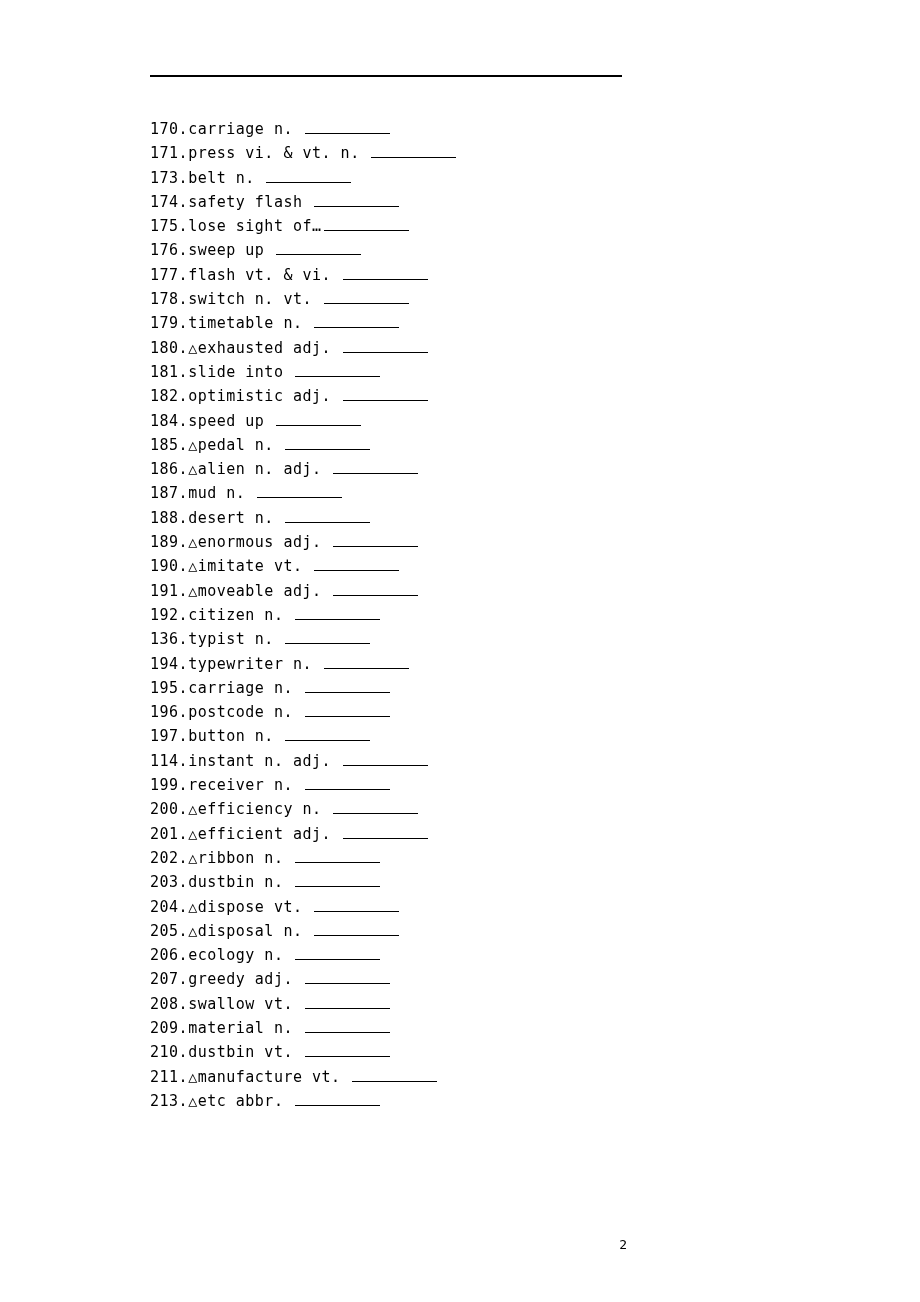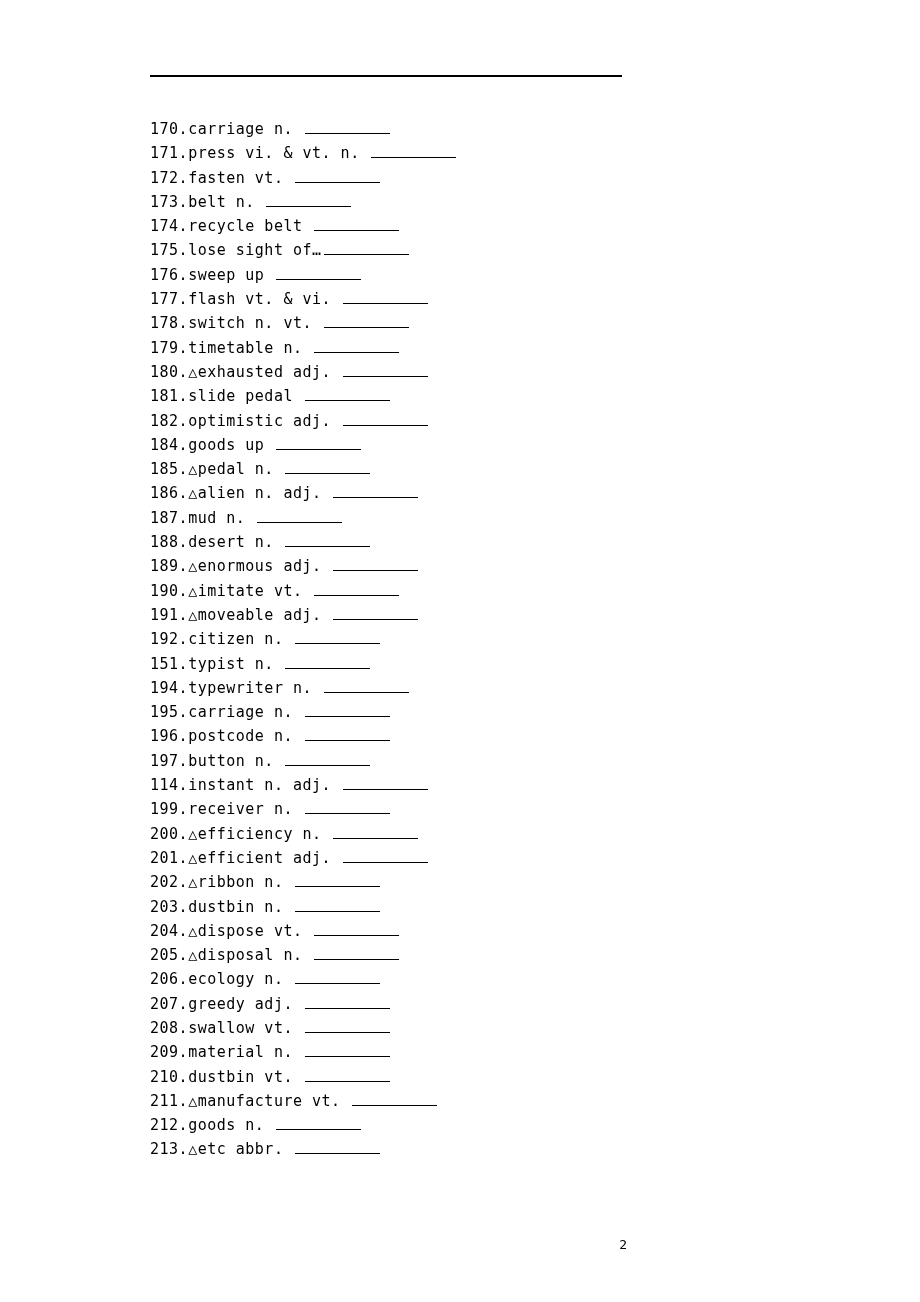--- a/index.html
+++ b/index.html
@@ -54,56 +54,54 @@
   }
 </style>
 </head>
 <body>
 
 <div class="page">
   <div class="rule"></div>
   <div class="list">
       <div class="item"><span class="num">170</span>.<span class="word">carriage  n.  </span><span class="blank"></span></div>
       <div class="item"><span class="num">171</span>.<span class="word">press  vi. &amp; vt.  n.  </span><span class="blank"></span></div>
-      <div class="item"><span class="num">172</span>.<span class="word">fasten  vt.  </span><span class="blank"></span></div>
       <div class="item"><span class="num">173</span>.<span class="word">belt  n.  </span><span class="blank"></span></div>
-      <div class="item"><span class="num">174</span>.<span class="word">recycle belt </span><span class="blank"></span></div>
+      <div class="item"><span class="num">174</span>.<span class="word">safety flash </span><span class="blank"></span></div>
       <div class="item"><span class="num">175</span>.<span class="word">lose sight of…</span><span class="blank"></span></div>
       <div class="item"><span class="num">176</span>.<span class="word">sweep up </span><span class="blank"></span></div>
       <div class="item"><span class="num">177</span>.<span class="word">flash  vt. &amp; vi.  </span><span class="blank"></span></div>
       <div class="item"><span class="num">178</span>.<span class="word">switch  n.  vt.  </span><span class="blank"></span></div>
       <div class="item"><span class="num">179</span>.<span class="word">timetable  n.  </span><span class="blank"></span></div>
       <div class="item"><span class="num">180</span>.<span class="word">△exhausted  adj. </span><span class="blank"></span></div>
-      <div class="item"><span class="num">181</span>.<span class="word">slide pedal </span><span class="blank"></span></div>
+      <div class="item"><span class="num">181</span>.<span class="word">slide into </span><span class="blank"></span></div>
       <div class="item"><span class="num">182</span>.<span class="word">optimistic  adj.  </span><span class="blank"></span></div>
-      <div class="item"><span class="num">184</span>.<span class="word">goods up  </span><span class="blank"></span></div>
+      <div class="item"><span class="num">184</span>.<span class="word">speed up  </span><span class="blank"></span></div>
       <div class="item"><span class="num">185</span>.<span class="word">△pedal  n.  </span><span class="blank"></span></div>
       <div class="item"><span class="num">186</span>.<span class="word">△alien  n.  adj.  </span><span class="blank"></span></div>
       <div class="item"><span class="num">187</span>.<span class="word">mud  n.  </span><span class="blank"></span></div>
       <div class="item"><span class="num">188</span>.<span class="word">desert  n.   </span><span class="blank"></span></div>
       <div class="item"><span class="num">189</span>.<span class="word">△enormous  adj.  </span><span class="blank"></span></div>
       <div class="item"><span class="num">190</span>.<span class="word">△imitate  vt.  </span><span class="blank"></span></div>
       <div class="item"><span class="num">191</span>.<span class="word">△moveable  adj.  </span><span class="blank"></span></div>
       <div class="item"><span class="num">192</span>.<span class="word">citizen  n.  </span><span class="blank"></span></div>
-      <div class="item"><span class="num">151</span>.<span class="word">typist  n.  </span><span class="blank"></span></div>
+      <div class="item"><span class="num">136</span>.<span class="word">typist  n.  </span><span class="blank"></span></div>
       <div class="item"><span class="num">194</span>.<span class="word">typewriter  n.  </span><span class="blank"></span></div>
       <div class="item"><span class="num">195</span>.<span class="word">carriage  n.  </span><span class="blank"></span></div>
       <div class="item"><span class="num">196</span>.<span class="word">postcode  n.  </span><span class="blank"></span></div>
       <div class="item"><span class="num">197</span>.<span class="word">button  n.  </span><span class="blank"></span></div>
       <div class="item"><span class="num">114</span>.<span class="word">instant  n.  adj. </span><span class="blank"></span></div>
       <div class="item"><span class="num">199</span>.<span class="word">receiver  n.  </span><span class="blank"></span></div>
       <div class="item"><span class="num">200</span>.<span class="word">△efficiency  n.  </span><span class="blank"></span></div>
       <div class="item"><span class="num">201</span>.<span class="word">△efficient  adj.  </span><span class="blank"></span></div>
       <div class="item"><span class="num">202</span>.<span class="word">△ribbon  n.  </span><span class="blank"></span></div>
       <div class="item"><span class="num">203</span>.<span class="word">dustbin  n.  </span><span class="blank"></span></div>
       <div class="item"><span class="num">204</span>.<span class="word">△dispose  vt.  </span><span class="blank"></span></div>
       <div class="item"><span class="num">205</span>.<span class="word">△disposal  n.  </span><span class="blank"></span></div>
       <div class="item"><span class="num">206</span>.<span class="word">ecology  n.   </span><span class="blank"></span></div>
       <div class="item"><span class="num">207</span>.<span class="word">greedy  adj.  </span><span class="blank"></span></div>
       <div class="item"><span class="num">208</span>.<span class="word">swallow  vt.  </span><span class="blank"></span></div>
       <div class="item"><span class="num">209</span>.<span class="word">material  n.  </span><span class="blank"></span></div>
       <div class="item"><span class="num">210</span>.<span class="word">dustbin  vt.  </span><span class="blank"></span></div>
       <div class="item"><span class="num">211</span>.<span class="word">△manufacture  vt. </span><span class="blank"></span></div>
-      <div class="item"><span class="num">212</span>.<span class="word">goods n.  </span><span class="blank"></span></div>
       <div class="item"><span class="num">213</span>.<span class="word">△etc  abbr.  </span><span class="blank"></span></div>
     </div>
   <div class="page-num">2</div>
 </div>
 
 </body></html>

